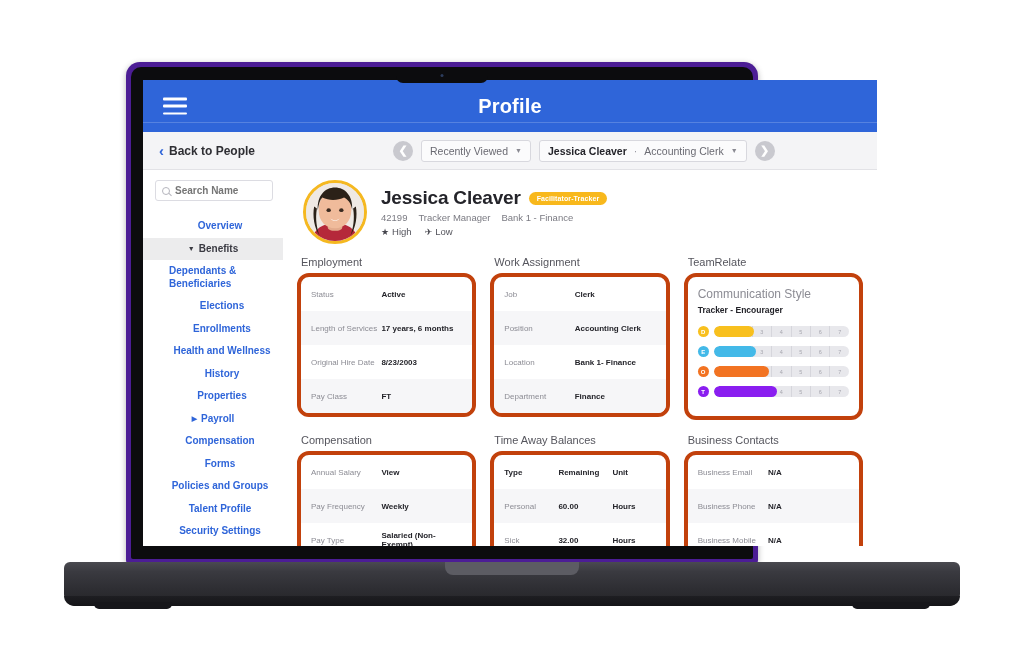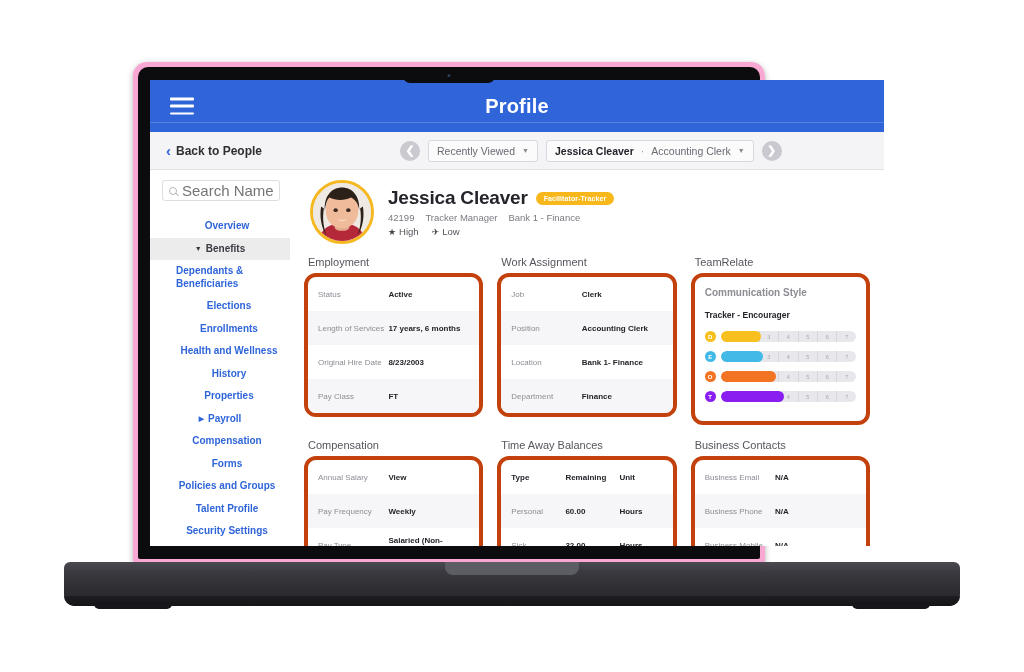--- a/index.html
+++ b/index.html
@@ -7,23 +7,23 @@
     width: 1024px; height: 672px;
     background: #ffffff;
     font-family: "Liberation Sans", sans-serif;
     overflow: hidden;
   }
 
   
   #stage { position: relative; width: 1024px; height: 672px; background:#fff; }
 
   #laptop-lid {
-    position: absolute; left: 133px; top: 62px;
+    position: absolute; left: 126px; top: 62px;
     width: 632px; height: 502px;
-    background: #f9a8d4;
+    background: #4c1d95;
     border-radius: 14px 14px 4px 4px;
     box-shadow: 0 2px 6px rgba(0,0,0,.30);
   }
   #lid-inner {
     position:absolute; left:5px; top:5px; right:5px; bottom:5px;
     background:#0c0c0e; border-radius: 10px 10px 2px 2px;
   }
   #camera-notch {
     position:absolute; left:50%; top:0; transform:translateX(-50%);
     width:92px; height:16px; background:#0c0c0e;
@@ -111,22 +111,22 @@
     background:#fff;
   }
   #search-box .mag {
     width:8px; height:8px; border:1.3px solid #b6b6be; border-radius:50%;
     position:relative; flex:0 0 auto;
   }
   #search-box .mag:after{
     content:""; position:absolute; right:-3px; bottom:-2px;
     width:4px; height:1.3px; background:#b6b6be; transform:rotate(45deg);
   }
-  #search-input{ border:0; outline:0; font-size:15px; color:#9a9aa2; width:100%;
-                 font-family:"Liberation Sans", sans-serif; background:transparent; }
+  #search-input{ border:0; outline:0; font-size:10px; color:#9a9aa2; width:100%;
+                 font-family:"Liberation Sans", sans-serif; background:transparent;font-weight:bold; }
 
   .nav-item{
     font-size:10px; font-weight:bold; color:#2f65d9; cursor:pointer;
     padding:5px 8px 5px 8px; display:flex; align-items:flex-start; gap:4px;
     line-height:1.25;
     justify-content:center;
   }
   .nav-item.dark{ color:#3a3a42; background:#ececed; }
   .nav-item .tri{ font-size:7px; line-height:1.6; flex:0 0 auto; }
   .nav-item.child{ padding-left:26px; color:#2f65d9; }
@@ -165,21 +165,21 @@
   }
   .row.alt{ background:#f6f6f8; }
   .row .k{ flex:1; color:#8c8c94; }
   .row .v{ flex:1.15; color:#24242a; font-weight:bold; }
   .row.cols3 .k{ flex:1; } .row.cols3 .c2{ flex:1; color:#24242a; font-weight:bold; }
   .row.cols3 .c3{ flex:.8; color:#24242a; font-weight:bold; }
   .row.head .k, .row.head .c2, .row.head .c3{ color:#24242a; font-weight:bold; }
 
   
   #tr-body{ padding:10px; }
-  #tr-label{ font-size:10px; color:#8c8c94; margin-bottom:12px;font-weight:bold; }
+  #tr-label{ font-size:12px; color:#8c8c94; margin-bottom:4px; }
   #tr-style{ font-size:8.5px; color:#24242a; font-weight:bold; margin-bottom:11px; }
   .bar-row{ display:flex; align-items:center; gap:5px; margin-bottom:9px; }
   .bar-badge{
     width:11px; height:11px; border-radius:50%; color:#fff; flex:0 0 auto;
     font-size:6px; font-weight:bold; display:flex; align-items:center; justify-content:center;
   }
   .bar-track{
     position:relative; flex:1; height:11px; background:#e8e8ec; border-radius:6px;
     display:flex; align-items:center; overflow:hidden;
   }

